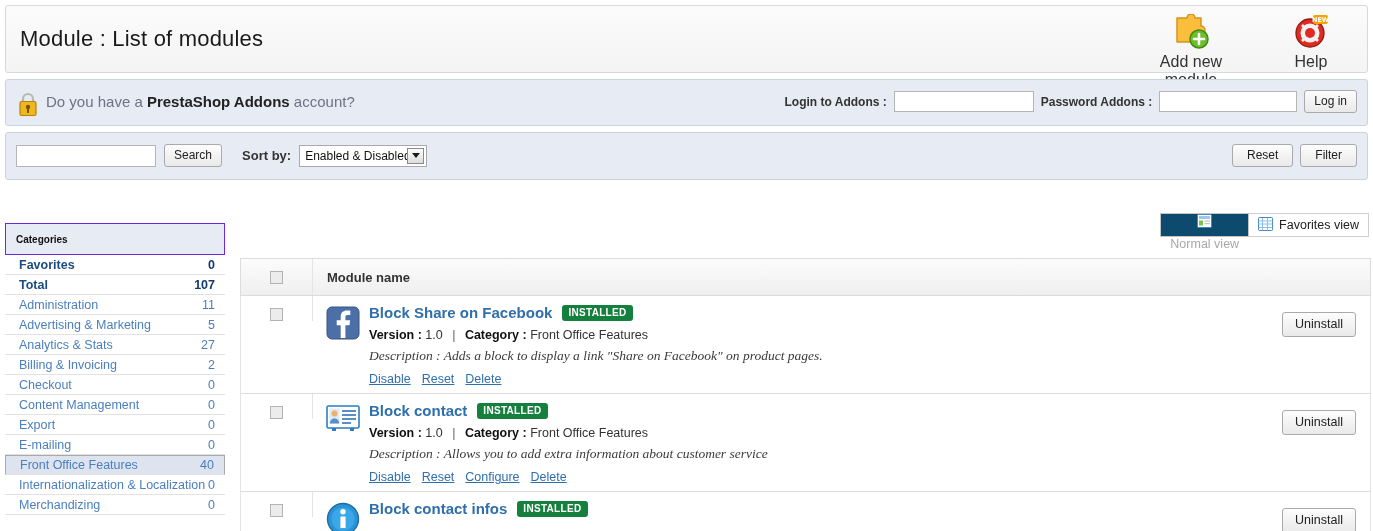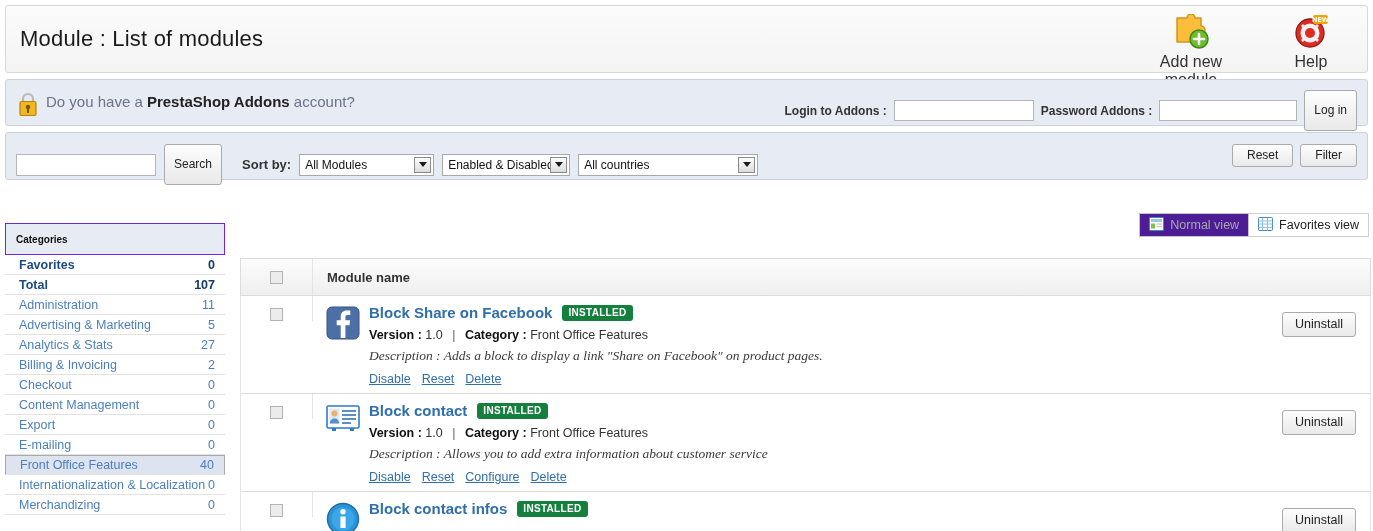--- a/index.html
+++ b/index.html
@@ -81,21 +81,21 @@
     padding: 0 4px;
     font-family: "Liberation Sans", sans-serif;
   }
   .txt.wide { width: 138px; }
   .btn {
     border: 1px solid #aaa;
     background: linear-gradient(180deg,#fdfdfd 0%,#e9e9e9 100%);
     border-radius: 3px;
     font-size: 12px;
     color: #222;
-    padding: 12px 9px;
+    padding: 3px 9px;
     cursor: pointer;
     font-family: "Liberation Sans", sans-serif;
     line-height: 15px;
   }
 
   
   .filterbar { height: 48px; }
   .filterbar .left {
     position: absolute; left: 10px; top: 11px;
     display: flex; align-items: center; gap: 8px;
@@ -148,23 +148,24 @@
   .vbtn {
     display: flex; align-items: center; gap: 6px;
     height: 24px;
     padding: 0 9px;
     border: 1px solid #cfcfcf;
     font-size: 12.5px;
     cursor: pointer;
     background: linear-gradient(180deg,#fbfbfb,#ededed);
   }
   .vbtn.active {
-    background: #4c1d95;
+    background: #0c4a6e;
     color: #a8a8a8;
     border-color: #c4c4c4;
+    flex-direction: column;
   }
   .vbtn:not(.active) { background: #fff; color: #222; border-left: none; }
 
   
   .cats {
     position: absolute;
     left: 5px; top: 223px;
     width: 220px;
   }
   .cats-hd {
@@ -335,30 +336,22 @@
   </div>
 </div>
 
 <div class="panel filterbar">
   <div class="left">
     <input class="searchbox" type="text" value="" style="">
     <button class="btn">Search</button>
 
     <span class="sortlbl">Sort by:</span>
 
-    <div class="sel" style="width:135px">
-      <span>All Modules</span>
-      <span class="arrow"></span>
-    </div>
     <div class="sel" style="width:128px">
       <span>Enabled &amp; Disabled</span>
-      <span class="arrow"></span>
-    </div>
-    <div class="sel" style="width:180px">
-      <span>All countries</span>
       <span class="arrow"></span>
     </div>
   </div>
 
   <div class="right">
     <button class="btn">Reset</button>
     <button class="btn">Filter</button>
   </div>
 </div>
 

